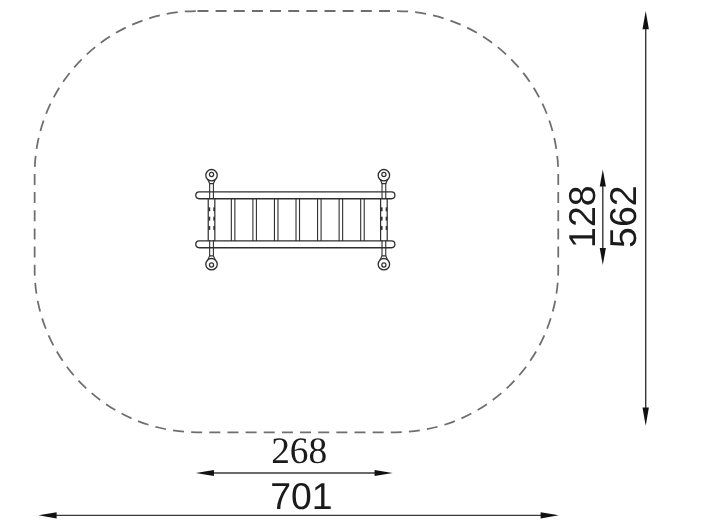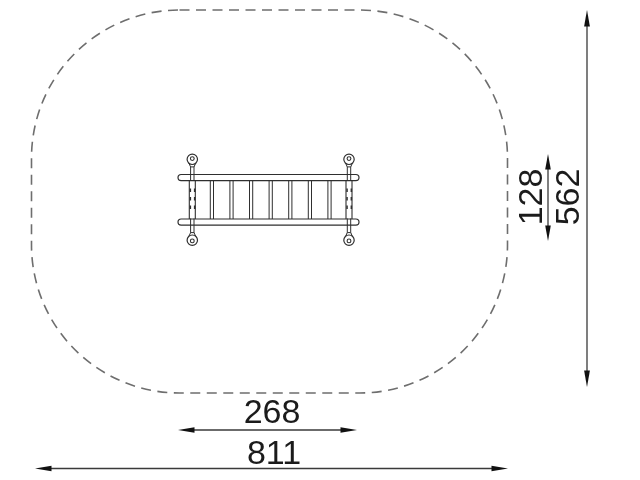--- a/index.html
+++ b/index.html
@@ -124,21 +124,21 @@
       <polygon points="357,430 340.5,427.2 340.5,432.8" fill="#111111"></polygon>
     </g>
 
     <g>
       <line x1="49" y1="468.5" x2="494" y2="468.5" stroke="#3a3a3a" stroke-width="1.3"></line>
       <polygon points="35,468.5 51.5,465.7 51.5,471.3" fill="#111111"></polygon>
       <polygon points="508,468.5 491.5,465.7 491.5,471.3" fill="#111111"></polygon>
     </g>
   </svg>
 
-  <div class="dim-label" style="left:272px; top:411px;">268</div>
+  <div class="dim-label" style="left:272px; top:411px;font-family:Liberation Serif, serif;">268</div>
 
-  <div class="dim-label" style="left:274px; top:452px;">811</div>
+  <div class="dim-label" style="left:274px; top:452px;">701</div>
 
   <div class="dim-label vertical" style="left:530px; top:197px;">128</div>
 
   <div class="dim-label vertical" style="left:567px; top:197px;">562</div>
 
 </div>
 
 </body></html>

